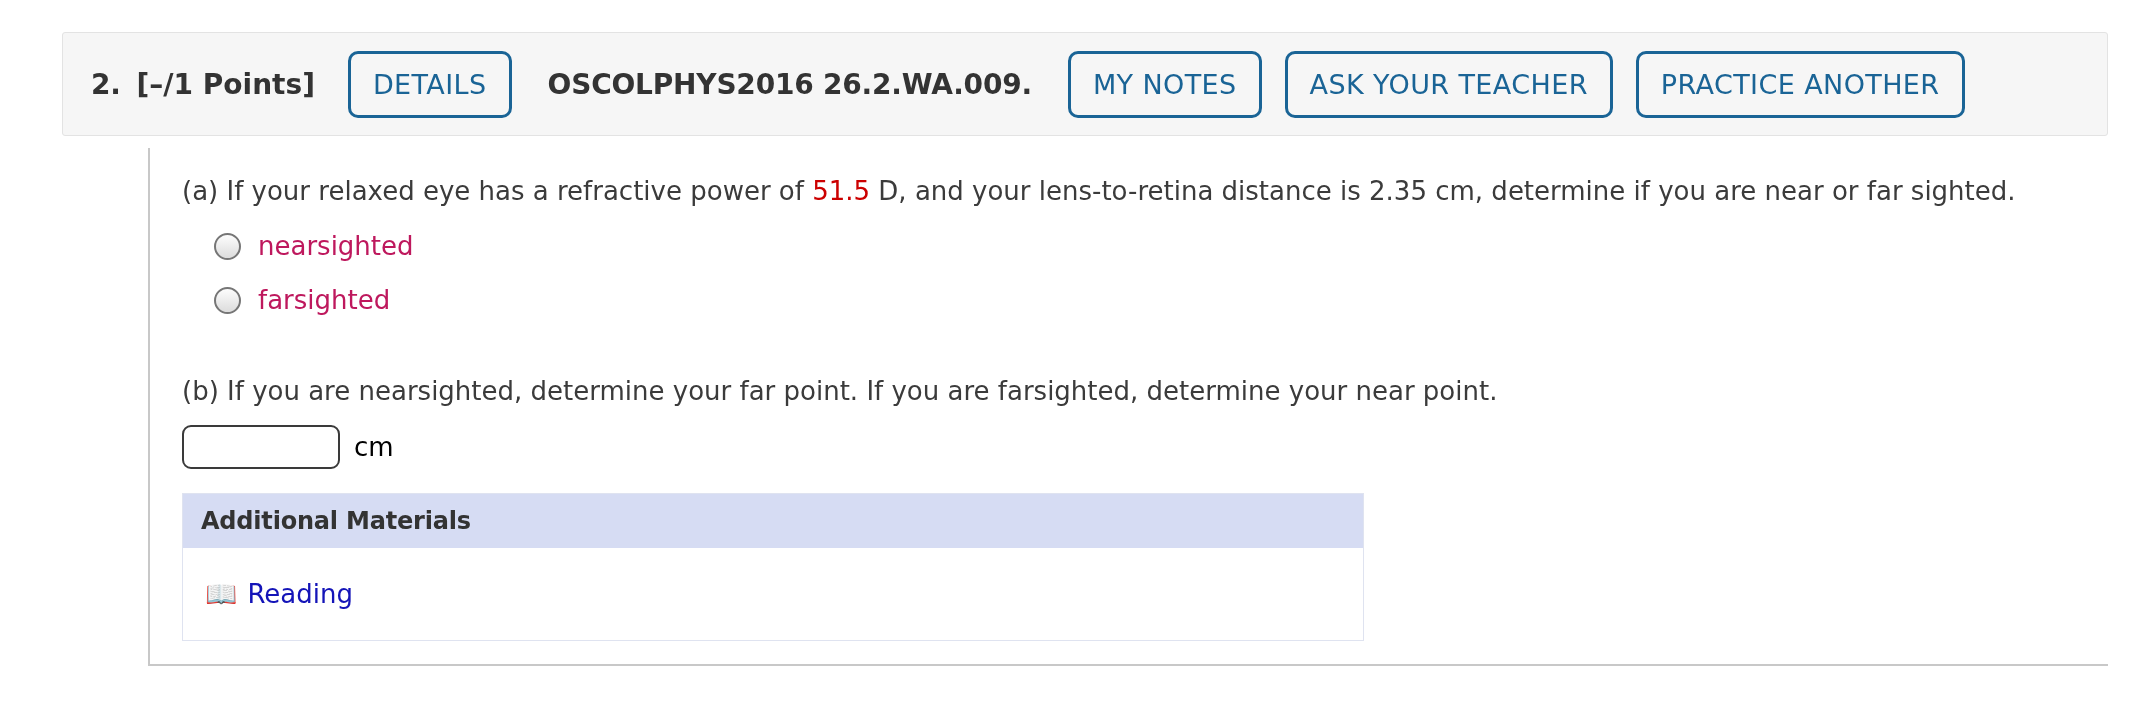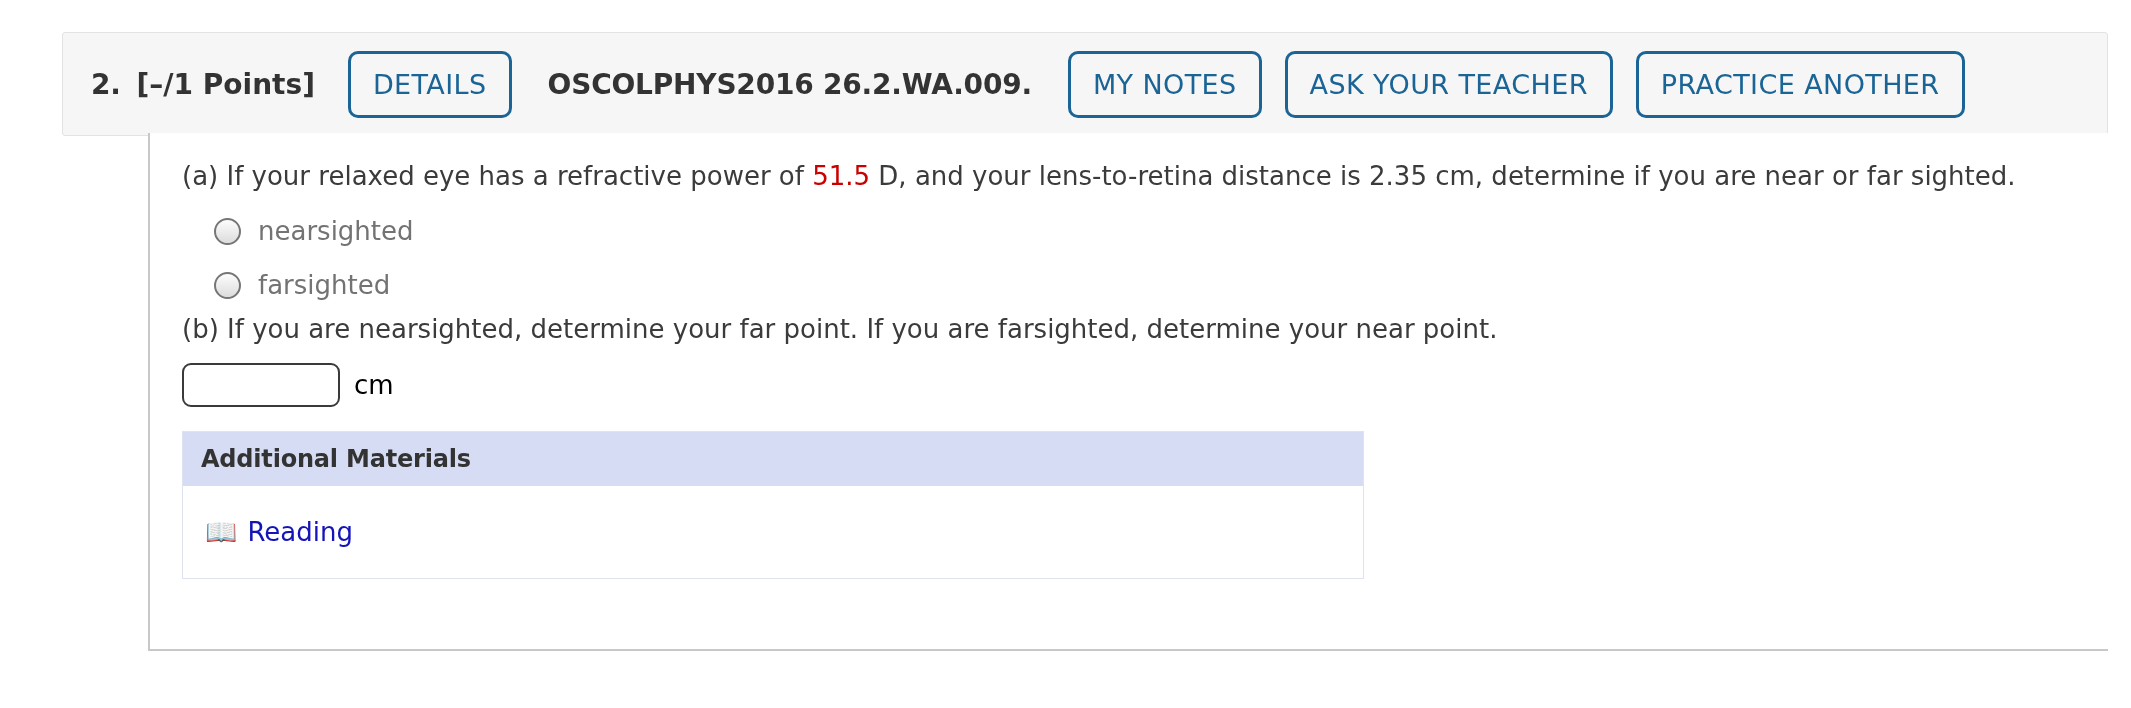--- a/index.html
+++ b/index.html
@@ -83,21 +83,21 @@
     letter-spacing: -0.2px;
   }
   .btn-mynotes  { margin-left: 36px; }
   .btn-ask      { margin-left: 23px; }
   .btn-practice { margin-left: 23px; }
 
   
   .content {
     position: absolute;
     left: 148px;
-    top: 133px;
+    top: 148px;
     width: 1960px;
     height: 518px;
     box-sizing: border-box;
     border-left: 2px solid #c8c8c8;
     border-bottom: 2px solid #c8c8c8;
     background: #ffffff;
   }
 
   .inner {
     padding: 26px 0 0 32px;
@@ -130,26 +130,27 @@
     box-sizing: border-box;
     border: 2px solid #767676;
     background: linear-gradient(#fdfdfd, #dcdcdc);
     margin-left: 32px;
     flex: 0 0 auto;
     cursor: pointer;
   }
   .choice-label {
     font-family: "DejaVu Sans", sans-serif;
     font-size: 26px;
-    color: #737373;
+    color: #be185d;
     margin-left: 17px;
     white-space: nowrap;
   }
 
   .part-b {
+    margin-top: 47px;
   }
 
   .answer-row {
     display: flex;
     align-items: center;
     margin-top: 16px;
   }
   .answer-input {
     width: 158px;
     height: 44px;

